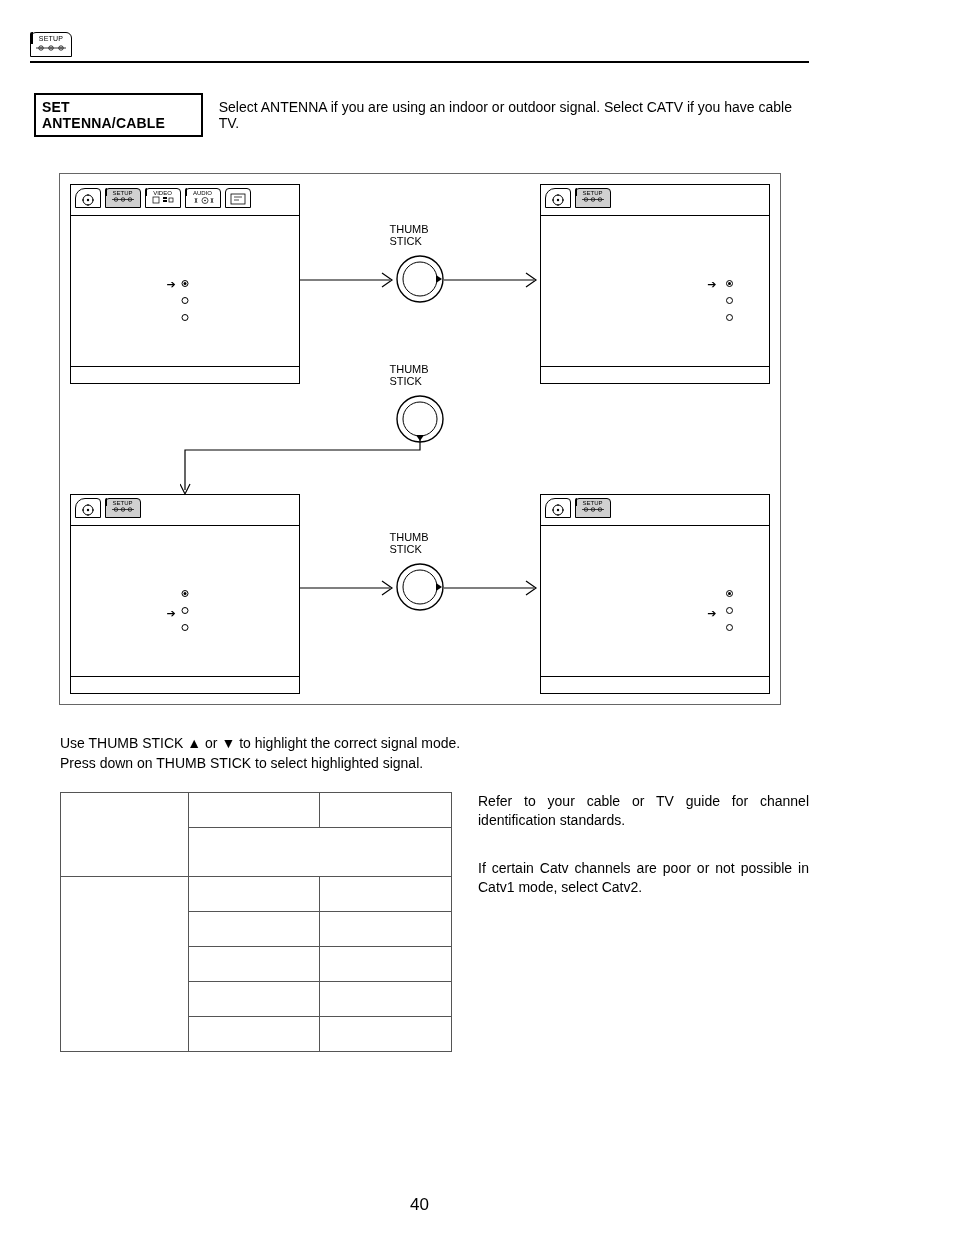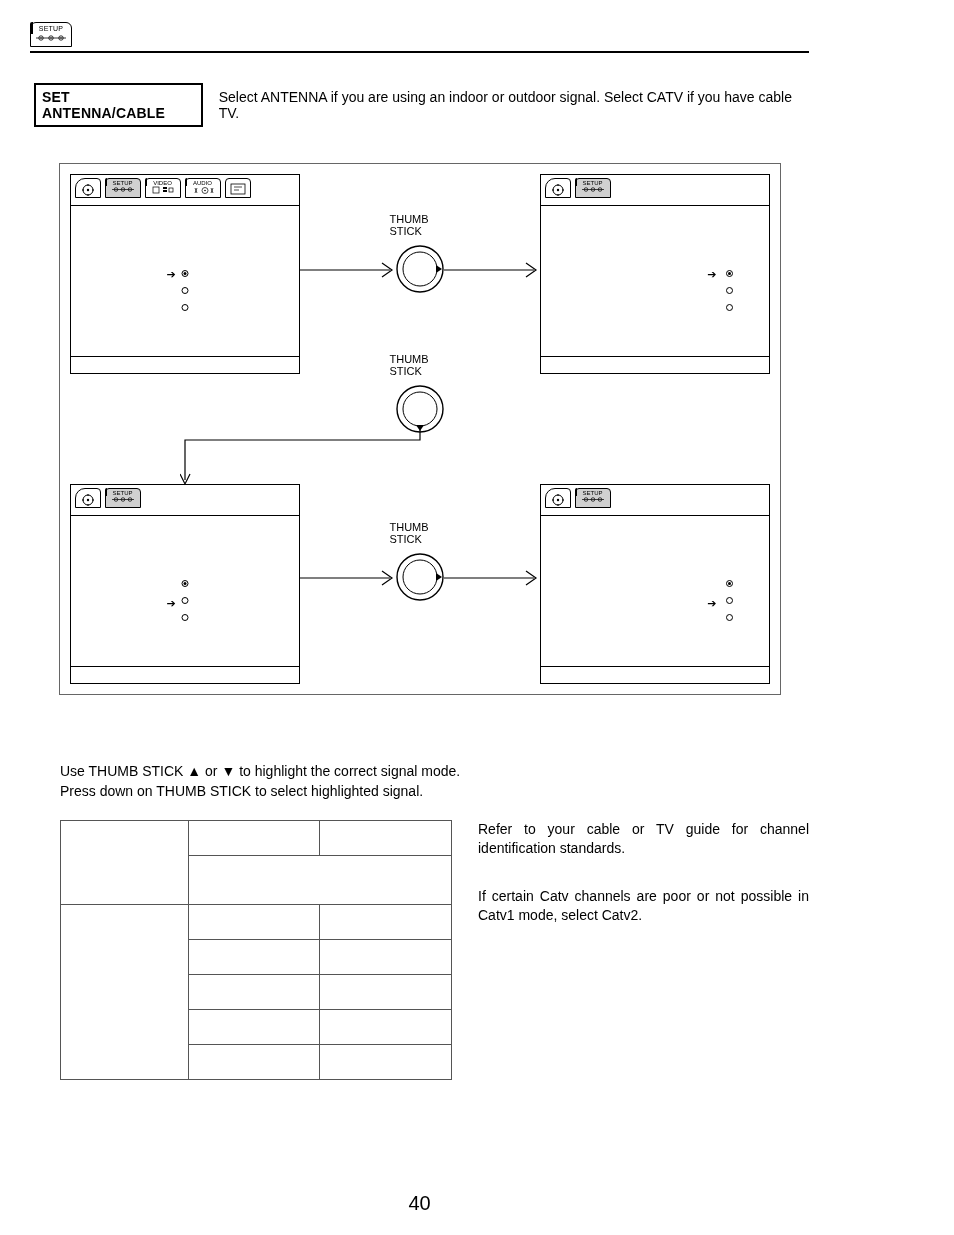--- a/index.html
+++ b/index.html
@@ -1,16 +1,16 @@
 <!DOCTYPE html>
 <html><head>
 <meta charset="utf-8">
 <style>
   html,body{margin:0;padding:0;background:#fff;color:#000;font-family:Arial,Helvetica,sans-serif;font-size:14px;}
-  .page{width:839px;height:1235px;position:relative;box-sizing:border-box;padding:22px 30px 20px 30px;}
+  .page{width:839px;height:1235px;position:relative;box-sizing:border-box;padding:32px 30px 20px 30px;}
   .hdr-row{display:flex;align-items:stretch;}
   .setup-chip{border:1px solid #000;border-radius:6px 6px 0 0;padding:2px 4px 4px 4px;width:42px;box-sizing:border-box;font-size:7px;line-height:1;position:relative;background:#fff;}
   .setup-chip .mark{position:absolute;left:-1px;top:-1px;width:3px;height:12px;background:#000;border-radius:2px 0 0 0;}
   .setup-chip .lbl{text-align:center;letter-spacing:0.2px;font-weight:400;}
   .setup-chip .ooo{text-align:center;margin-top:2px;}
   .ooo svg{display:block;margin:0 auto;}
   hr.rule{border:none;border-top:2px solid #000;margin:4px 0 30px 0;}
   .section-row{display:flex;align-items:center;gap:16px;margin-left:4px;}
   .box-title{border:2px solid #000;padding:4px 6px;font-weight:bold;font-size:14px;letter-spacing:0.2px;}
   .section-desc{font-size:14px;}
@@ -34,31 +34,31 @@
   .panel hr.bot{bottom:16px;}
   .dots{position:absolute;left:50%;transform:translateX(-50%);top:95px;display:flex;flex-direction:column;gap:10px;align-items:center;}
   .dots.right{left:auto;right:36px;transform:none;}
   .dot{width:7px;height:7px;border:1.5px solid #000;border-radius:50%;box-sizing:border-box;}
   .dot.fill::after{content:"";display:block;width:3px;height:3px;background:#000;border-radius:50%;margin:0.8px auto;}
   .ptr{position:absolute;font-size:11px;line-height:1;}
   .knob{position:absolute;width:50px;height:50px;}
   .knob svg{display:block;}
   .ts-lbl{position:absolute;width:60px;font-size:11px;line-height:1.05;}
   .arrow{position:absolute;}
-  .instructions{margin:66px 0 0 30px;font-size:14px;line-height:1.45;}
+  .instructions{margin:28px 0 0 30px;font-size:14px;line-height:1.45;}
   .bottom-row{display:flex;align-items:flex-start;gap:26px;margin:18px 0 0 30px;}
   table.modes{border-collapse:collapse;border:1px solid #555;width:392px;}
   table.modes td,table.modes th{border:1px solid #555;padding:0;height:34px;}
   table.modes .w1{width:128px;}
   table.modes .w2{width:132px;}
   table.modes .w3{width:132px;}
   table.modes .tall{height:48px;}
   .side-notes{flex:1;font-size:14px;line-height:1.4;}
   .side-notes p{margin:0 0 28px 0;text-align:justify;}
-  .pageno{position:absolute;left:0;right:0;bottom:20px;text-align:center;font-size:20px;}
+  .pageno{position:absolute;left:0;right:0;bottom:20px;text-align:center;font-size:17px;}
 </style>
 </head>
 <body>
 
 <div class="page">
 
   <div class="hdr-row">
     <div class="setup-chip">
       <span class="mark"></span>
       <div class="lbl">SETUP</div>

